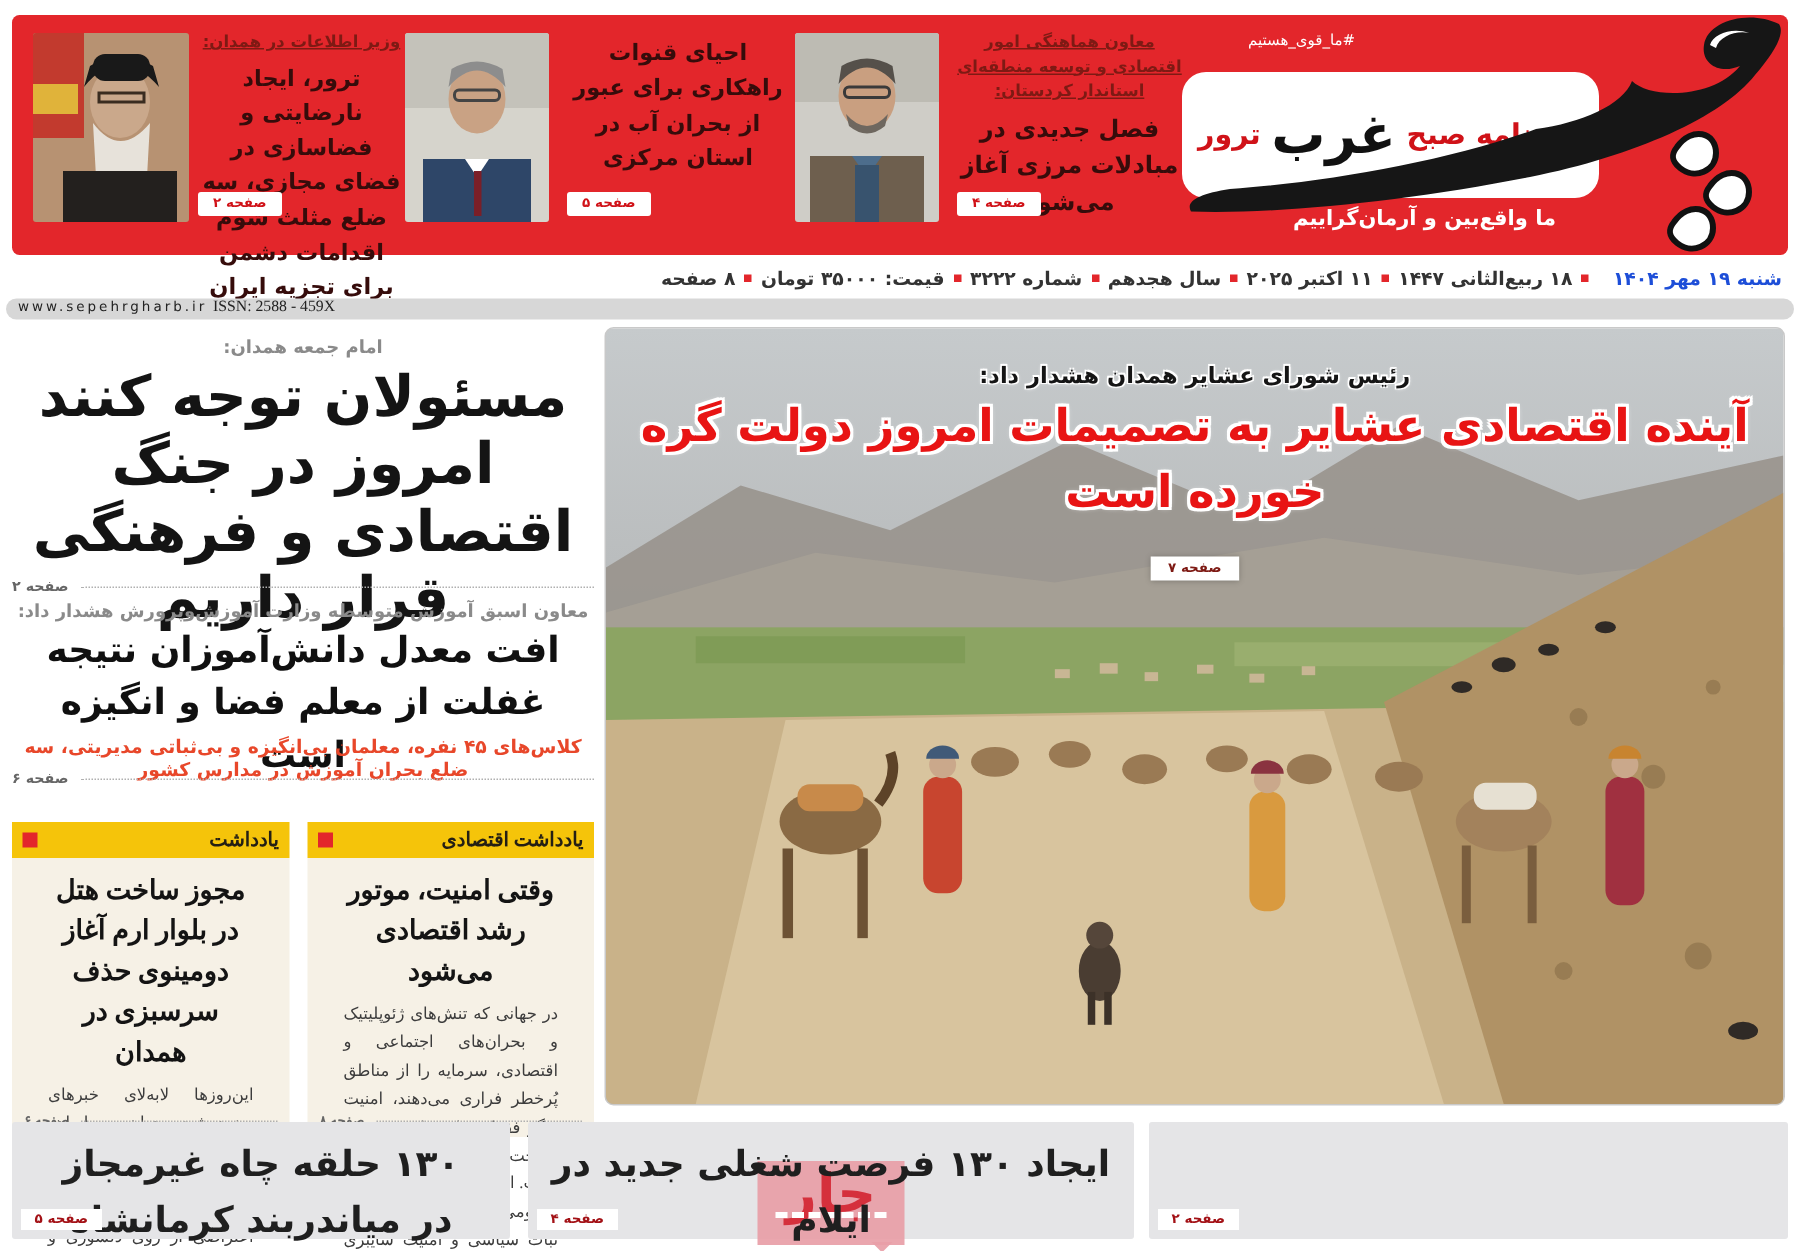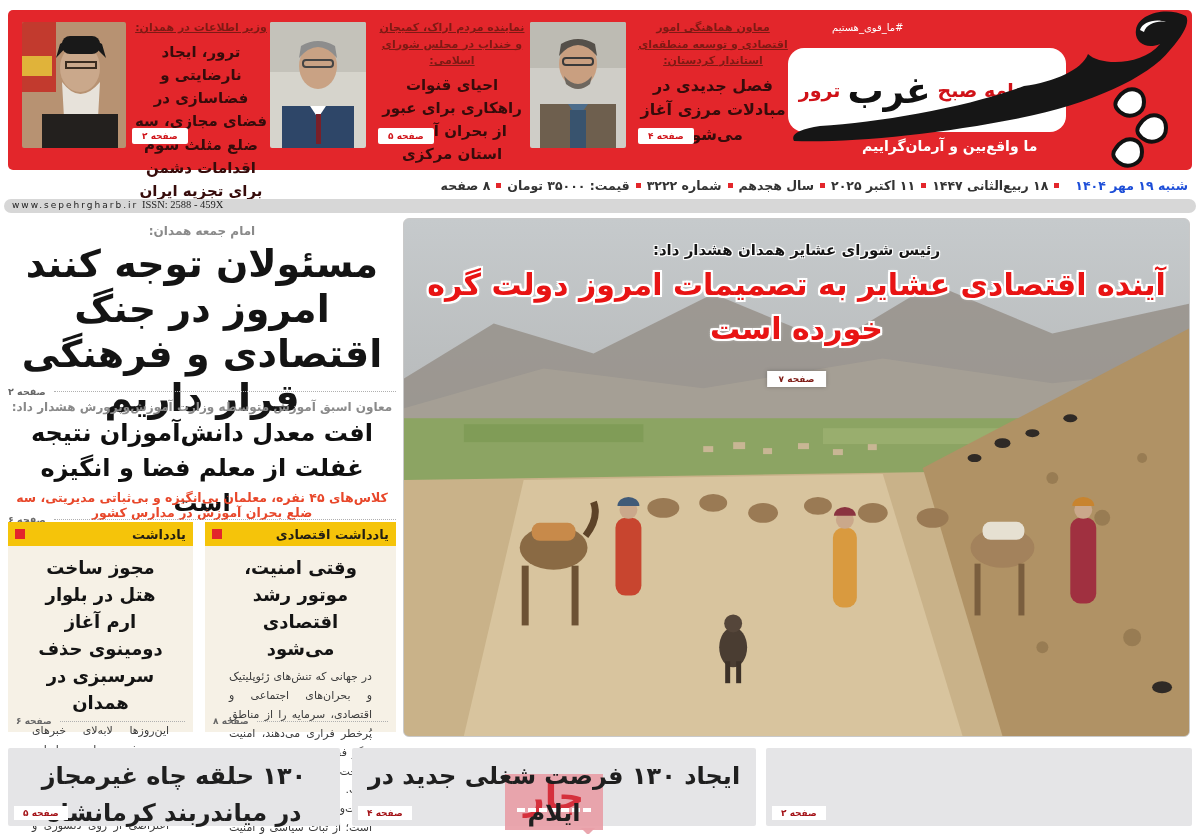--- a/index.html
+++ b/index.html
@@ -50,21 +50,21 @@
   .page-rule { position:absolute; left:0; width:100%; display:flex; align-items:center;
                direction:ltr; }
   .page-rule .lbl { font-size:9.5px; font-weight:bold; color:#666; white-space:nowrap; }
   .page-rule .line { flex:1; border-top:1px dotted #b0b0b0; margin-left:8px; }
   .edu-headline { position:absolute; left:0; top:198px; width:100%; text-align:center;
                   font-size:24px; font-weight:800; color:#101010; line-height:1.45; }
   .edu-subhead { position:absolute; left:0; top:272px; width:100%; text-align:center;
                  font-size:12.5px; font-weight:bold; color:#e8472a; }
 
   
-  .note { position:absolute; top:304px; height:168px; }
+  .note { position:absolute; top:330px; height:168px;font-family:Liberation Serif, serif; }
   .note-head { height:24px; background:#f5c40a; display:flex; align-items:center;
                padding:0 7px; direction:ltr; }
   .note-head .rsq { width:10px; height:10px; background:#e3262b; }
   .note-head .ttl { margin-left:auto; font-size:13px; font-weight:bold; color:#241f14; direction:rtl; }
   .note-body { position:relative; height:186px; background:#f6f1e6; padding:8px 24px 4px; }
   .note-title { text-align:center; font-size:18px; font-weight:bold; color:#141414; line-height:1.5; }
   .note-text { margin-top:6px; font-size:11px; color:#3c3c3c; line-height:1.72; text-align:justify; }
   .note-rule { position:absolute; left:8px; right:8px; bottom:6px; display:flex;
                align-items:center; direction:ltr; }
   .note-rule .lbl { font-size:9px; font-weight:bold; color:#666; }
@@ -130,21 +130,20 @@
       <rect x="0" y="0" width="96" height="50" fill="#c4c2ba"></rect>
       <ellipse cx="48" cy="44" rx="19" ry="23" fill="#c9a284"></ellipse>
       <path d="M29 36 Q48 14 67 36 L65 24 Q48 14 31 24 Z" fill="#8d8d8d"></path>
       <rect x="33" y="38" width="30" height="7" rx="3" fill="none" stroke="#444" stroke-width="2"></rect>
       <rect x="12" y="84" width="72" height="42" fill="#2e4668"></rect>
       <path d="M40 84 L48 96 L56 84 Z" fill="#ffffff"></path>
       <rect x="46" y="92" width="5" height="30" fill="#7a1f28"></rect>
     </svg>
   </div>
   <div class="tb-text" style="left:368px; width:152px;">
-    <div class="tb-kicker">نماینده مردم اراک، کمیجان و خنداب در مجلس شورای اسلامی:</div>
     <div class="tb-headline">احیای قنوات راهکاری برای عبور از بحران آب در استان مرکزی</div>
   </div>
   <div class="page-badge-red" style="left:370px; top:118px;">صفحه ۵</div>
 
   <div class="portrait" style="left:522px; width:96px;">
     <svg viewBox="0 0 96 126">
       <rect width="96" height="126" fill="#cfcdc7"></rect>
       <rect x="0" y="0" width="96" height="46" fill="#bdbbb3"></rect>
       <ellipse cx="48" cy="42" rx="19" ry="23" fill="#c99f80"></ellipse>
       <path d="M29 34 Q48 12 67 34 L65 22 Q48 12 31 22 Z" fill="#55504a"></path>

